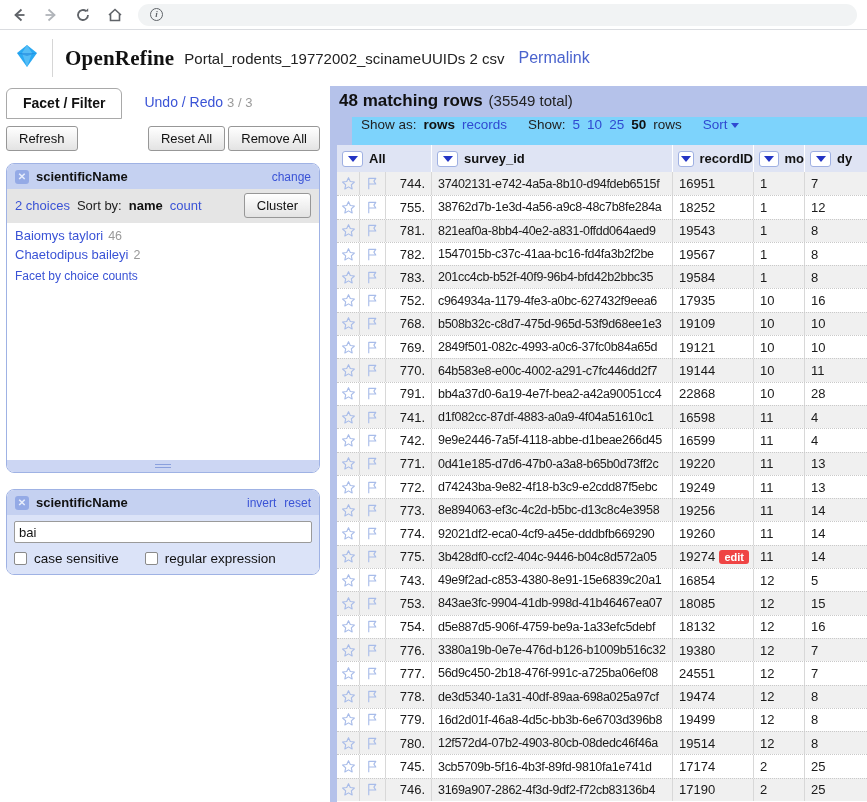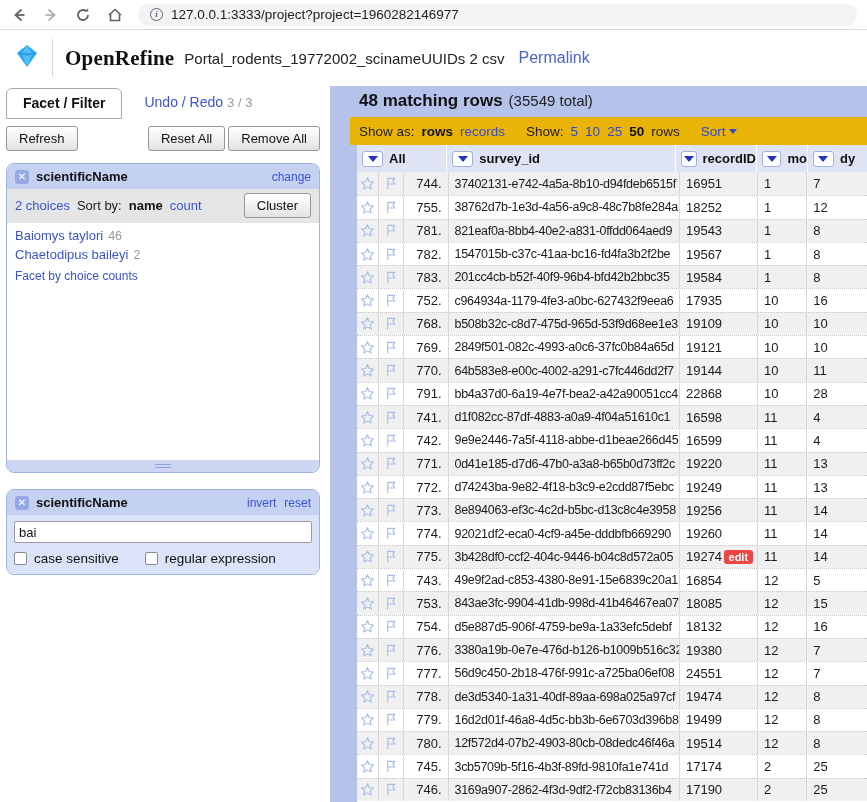--- a/index.html
+++ b/index.html
@@ -25,21 +25,21 @@
   .logo-diamond { margin-right:12px; }
   .header-divider { width:1px; height:38px; background:#d6d6d6; margin-right:12px; }
   .wordmark { font-family:"Liberation Serif", serif; font-weight:bold; font-size:21px;
     color:#111; margin-right:10px; letter-spacing:0.2px; }
   .project-title { font-size:15px; color:#222; margin-right:14px; }
   .permalink { font-size:16px; color:#4a63cd; text-decoration:none; }
 
   
   .main { display:flex; height:716px; }
   .left-panel { width:330px; background:#fff; position:relative; }
-  .right-panel { flex:1; background:#b5c2ea; display:flex; flex-direction:column; overflow:hidden;padding-left:20px; }
+  .right-panel { flex:1; background:#b5c2ea; display:flex; flex-direction:column; overflow:hidden; }
 
   
   .tab-row { height:32px; display:flex; align-items:flex-end; padding-left:6px; }
   .tab-active { background:#fff; border:1px solid #a9a9a9; border-radius:6px 6px 0 0;
     padding:6px 16px 7px; font-size:14px; font-weight:bold; color:#111;
     box-shadow:0 1px 0 #fff; position:relative; top:1px; }
   .tab-undo { margin-left:22px; padding-bottom:8px; font-size:14px; }
   .tab-undo a { color:#3a53d6; text-decoration:none; }
   .tab-undo .count { color:#9a9a9a; font-size:13px; margin-left:4px; }
 
@@ -76,22 +76,22 @@
     font-size:13px; padding:0 4px; font-family:"Liberation Sans", sans-serif; color:#111; background:#fff; }
   .tf-checks { display:flex; align-items:center; margin-top:8px; font-size:13.5px; color:#111; }
   .cbx { width:13px; height:13px; background:#fff; border:1px solid #8a8a8a; border-radius:2px;
     margin-right:7px; cursor:pointer; }
   .tf-check { display:flex; align-items:center; margin-right:26px; cursor:pointer; }
 
   
   .summary-bar { height:31px; background:#b5c2ea; display:flex; align-items:baseline; padding:5px 0 0 9px; }
   .summary-main { font-size:17px; font-weight:bold; color:#111; }
   .summary-total { font-size:15px; color:#222; margin-left:6px; }
-  .toolbar { height:28px; background:#eab308; display:flex; align-items:center;
-    padding-left:9px; font-size:13.5px; color:#222; }
+  .toolbar { height:28px; background:#7dd3fc; display:flex; 
+    padding-left:9px; font-size:13.5px; color:#222;margin-left:22px; }
   .toolbar a { color:#2f49d1; text-decoration:none; }
   .toolbar .bold { font-weight:bold; color:#111; }
   .toolbar .sep { width:14px; }
   .toolbar span.item, .toolbar a.item { margin-right:7px; }
   .sort-caret { display:inline-block; width:0; height:0; border-left:4px solid transparent;
     border-right:4px solid transparent; border-top:5px solid #2f49d1; margin-left:4px; vertical-align:middle; }
 
   
   .grid-wrap { margin-left:7px; background:#fff; flex:1; overflow:hidden; }
   .grid-row { display:flex; height:23.3px; align-items:center; border-top:1px dotted #c9c9c9; }
@@ -142,21 +142,20 @@
         <path d="M13.2 1.2 v3.4 h-3.4 z" fill="#5f6368"></path>
       </svg>
   </span>
   <span class="nav-ico">
     <svg width="16" height="16" viewBox="0 0 16 16">
         <path d="M2 8 L8 2.5 L14 8 M3.5 7 V13.5 h9 V7" stroke="#5f6368" stroke-width="1.6" fill="none"></path>
       </svg>
   </span>
   <div class="url-pill">
     <span class="info-ico">i</span>
-    <span class="url-text">127.0.0.1:3333/project?project=1960282146977</span>
   </div>
 </div>
 
 <div class="app-header">
   <span class="logo-diamond">
     <svg width="26" height="26" viewBox="0 0 26 26">
       <polygon points="13,2 23,10 13,24 3,10" fill="#2aa9f2"></polygon>
       <polygon points="13,2 18,10 13,24 8,10" fill="#55bdf6"></polygon>
       <polygon points="3,10 23,10 13,13 " fill="#1b84d8" opacity="0.55"></polygon>
     </svg>

